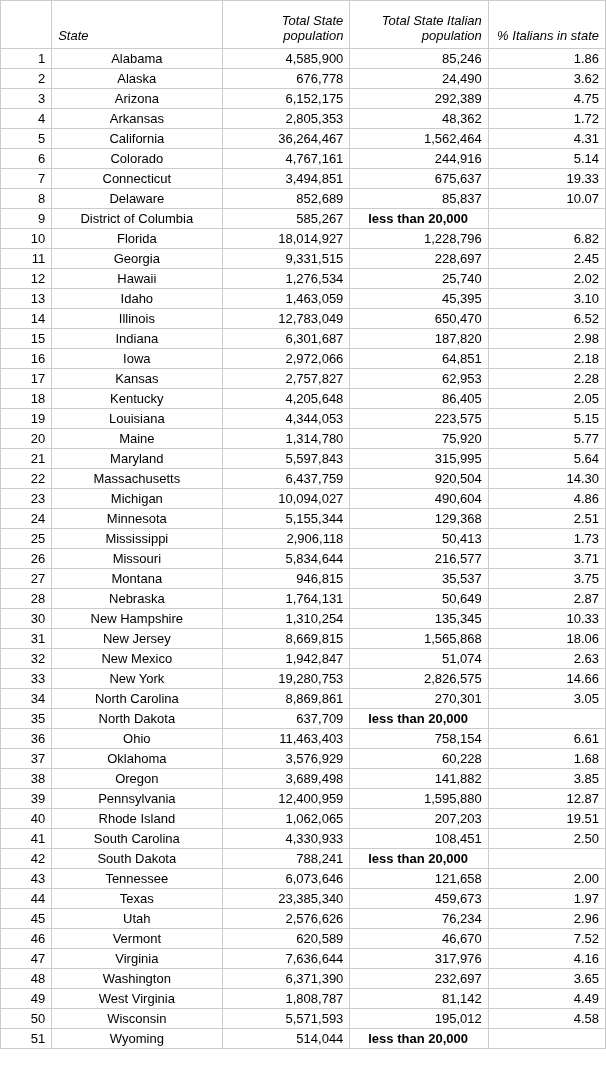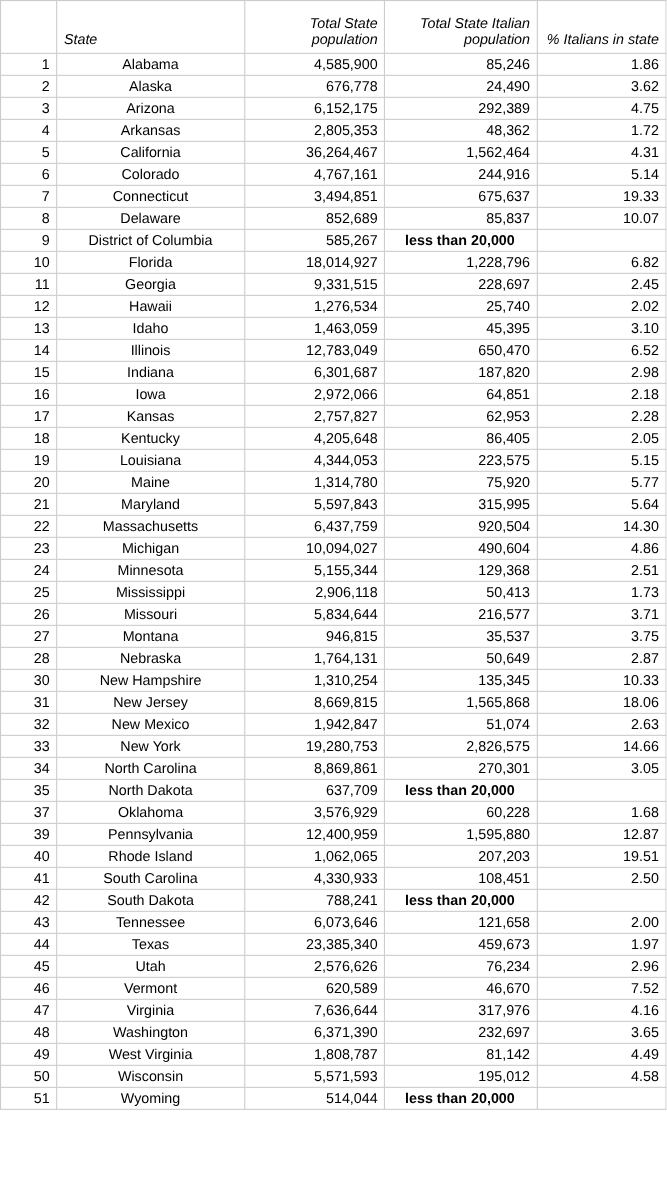--- a/index.html
+++ b/index.html
@@ -288,27 +288,41 @@
         <td class="num col-pct">3.05</td>
       </tr>
       <tr>
         <td class="idx col-idx">35</td>
         <td class="state col-state">North Dakota</td>
         <td class="num col-pop">637,709</td>
         <td class="left col-ital">less than 20,000</td>
         <td class="num col-pct"></td>
       </tr>
       <tr>
+        <td class="idx col-idx">36</td>
+        <td class="state col-state">Ohio</td>
+        <td class="num col-pop">11,463,403</td>
+        <td class="num col-ital">758,154</td>
+        <td class="num col-pct">6.61</td>
+      </tr>
+      <tr>
         <td class="idx col-idx">37</td>
         <td class="state col-state">Oklahoma</td>
         <td class="num col-pop">3,576,929</td>
         <td class="num col-ital">60,228</td>
         <td class="num col-pct">1.68</td>
       </tr>
       <tr>
+        <td class="idx col-idx">38</td>
+        <td class="state col-state">Oregon</td>
+        <td class="num col-pop">3,689,498</td>
+        <td class="num col-ital">141,882</td>
+        <td class="num col-pct">3.85</td>
+      </tr>
+      <tr>
         <td class="idx col-idx">39</td>
         <td class="state col-state">Pennsylvania</td>
         <td class="num col-pop">12,400,959</td>
         <td class="num col-ital">1,595,880</td>
         <td class="num col-pct">12.87</td>
       </tr>
       <tr>
         <td class="idx col-idx">40</td>
         <td class="state col-state">Rhode Island</td>
         <td class="num col-pop">1,062,065</td>

